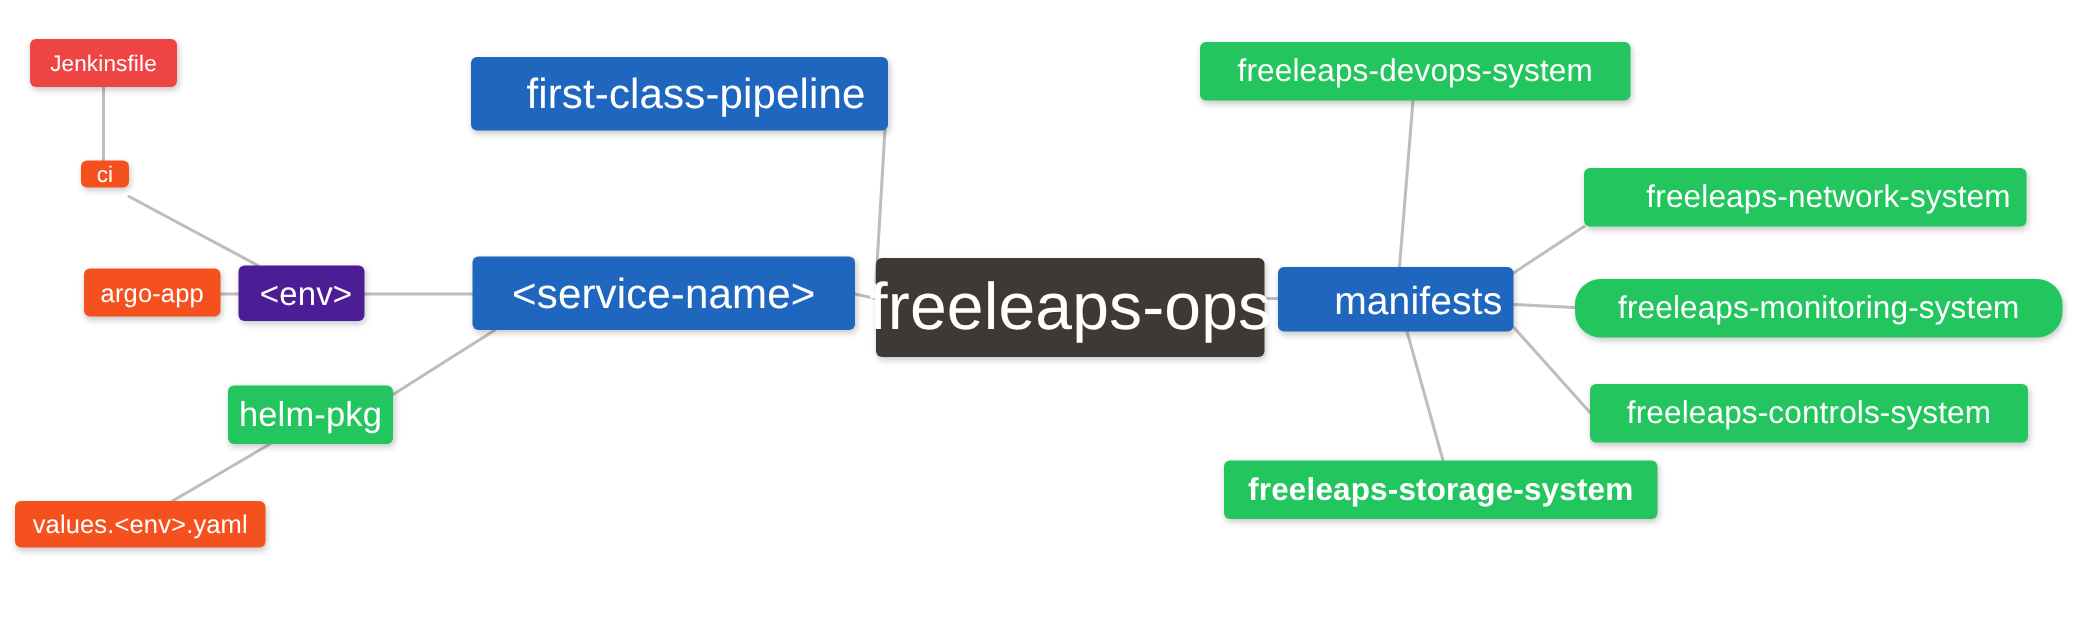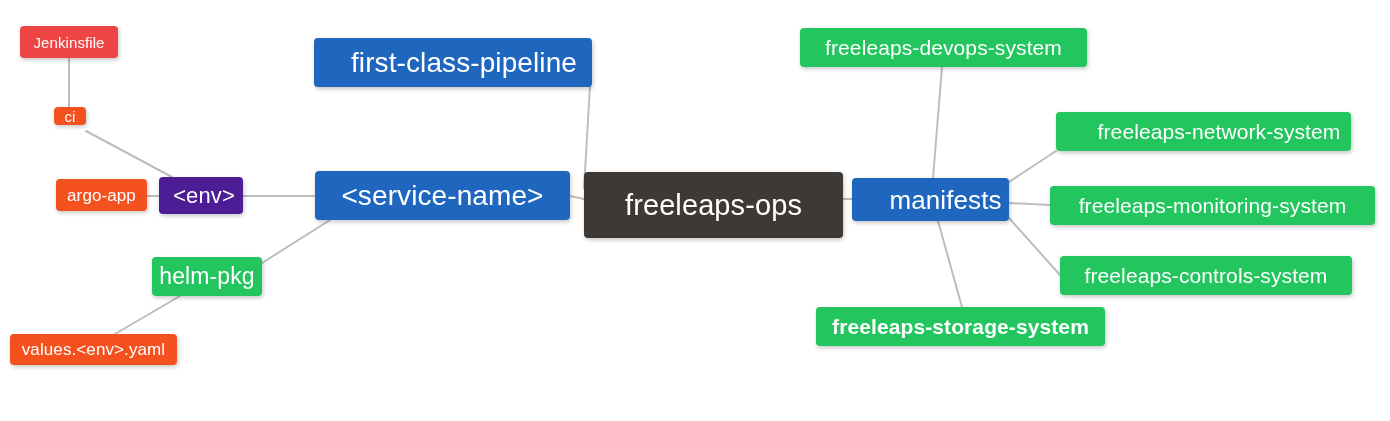--- a/index.html
+++ b/index.html
@@ -52,29 +52,29 @@
       <line x1="159" y1="196" x2="123" y2="196" stroke="#bdbdbd" stroke-width="2" stroke-linecap="round"></line>
       <line x1="69" y1="107" x2="69" y2="58" stroke="#bdbdbd" stroke-width="2" stroke-linecap="round"></line>
       <line x1="180" y1="296" x2="115" y2="334" stroke="#bdbdbd" stroke-width="2" stroke-linecap="round"></line>
       <line x1="933" y1="178" x2="942" y2="67" stroke="#bdbdbd" stroke-width="2" stroke-linecap="round"></line>
       <line x1="1009" y1="182" x2="1056" y2="151" stroke="#bdbdbd" stroke-width="2" stroke-linecap="round"></line>
       <line x1="1009" y1="203" x2="1050" y2="205" stroke="#bdbdbd" stroke-width="2" stroke-linecap="round"></line>
       <line x1="1009" y1="218" x2="1060" y2="275" stroke="#bdbdbd" stroke-width="2" stroke-linecap="round"></line>
       <line x1="938" y1="221" x2="962" y2="307" stroke="#bdbdbd" stroke-width="2" stroke-linecap="round"></line>
     </svg>
   <div id="node-layer">
-      <div class="node" style="left: 584px; top: 172px; width: 259px; height: 66px; background: rgb(62, 57, 53); font-size: 29px;">freeleaps-ops</div>
+      <div class="node" style="left: 584px; top: 172px; width: 259px; height: 66px; background: rgb(62, 57, 53); font-size: 44px;">freeleaps-ops</div>
       <div class="node" style="left: 314px; top: 38px; width: 278px; height: 49px; background: rgb(31, 102, 191); font-size: 28px; padding-left: 32px;">first-class-pipeline</div>
       <div class="node" style="left: 315px; top: 171px; width: 255px; height: 49px; background: rgb(31, 102, 191); font-size: 28px;">&lt;service-name&gt;</div>
       <div class="node" style="left: 852px; top: 178px; width: 157px; height: 43px; background: rgb(31, 102, 191); font-size: 26px; padding-left: 40px;">manifests</div>
       <div class="node" style="left: 159px; top: 177px; width: 84px; height: 37px; background: #4c1d95; font-size: 22px; padding-left: 16px;">&lt;env&gt;</div>
       <div class="node" style="left: 152px; top: 257px; width: 110px; height: 39px; background: rgb(34, 197, 94); font-size: 23px;">helm-pkg</div>
       <div class="node" style="left: 20px; top: 26px; width: 98px; height: 32px; background: #ef4444; font-size: 15px;">Jenkinsfile</div>
       <div class="node" style="left: 54px; top: 107px; width: 32px; height: 18px; background: rgb(244, 81, 30); font-size: 15px;">ci</div>
       <div class="node" style="left: 32px; top: 179px; width: 91px; height: 32px; background: rgb(244, 81, 30); font-size: 17px; margin-left: 24px;">argo-app</div>
       <div class="node" style="left: 10px; top: 334px; width: 167px; height: 31px; background: rgb(244, 81, 30); font-size: 17px;">values.&lt;env&gt;.yaml</div>
       <div class="node" style="left: 800px; top: 28px; width: 287px; height: 39px; background: rgb(34, 197, 94); font-size: 21px;">freeleaps-devops-system</div>
       <div class="node" style="left: 1056px; top: 112px; width: 295px; height: 39px; background: rgb(34, 197, 94); font-size: 21px; padding-left: 41px;">freeleaps-network-system</div>
-      <div class="node" style="left: 1050px; top: 186px; width: 325px; height: 39px; background: rgb(34, 197, 94); font-size: 21px;">freeleaps-monitoring-system</div>
+      <div class="node" style="left: 1050px; top: 186px; width: 325px; height: 39px; background: rgb(34, 197, 94); font-size: 21px; border-radius: 17px;">freeleaps-monitoring-system</div>
       <div class="node" style="left: 1060px; top: 256px; width: 292px; height: 39px; background: rgb(34, 197, 94); font-size: 21px;">freeleaps-controls-system</div>
       <div class="node" style="left: 816px; top: 307px; width: 289px; height: 39px; background: rgb(34, 197, 94); font-size: 21px; font-weight: bold;">freeleaps-storage-system</div>
     </div>
 </div>
 
 </body></html>

